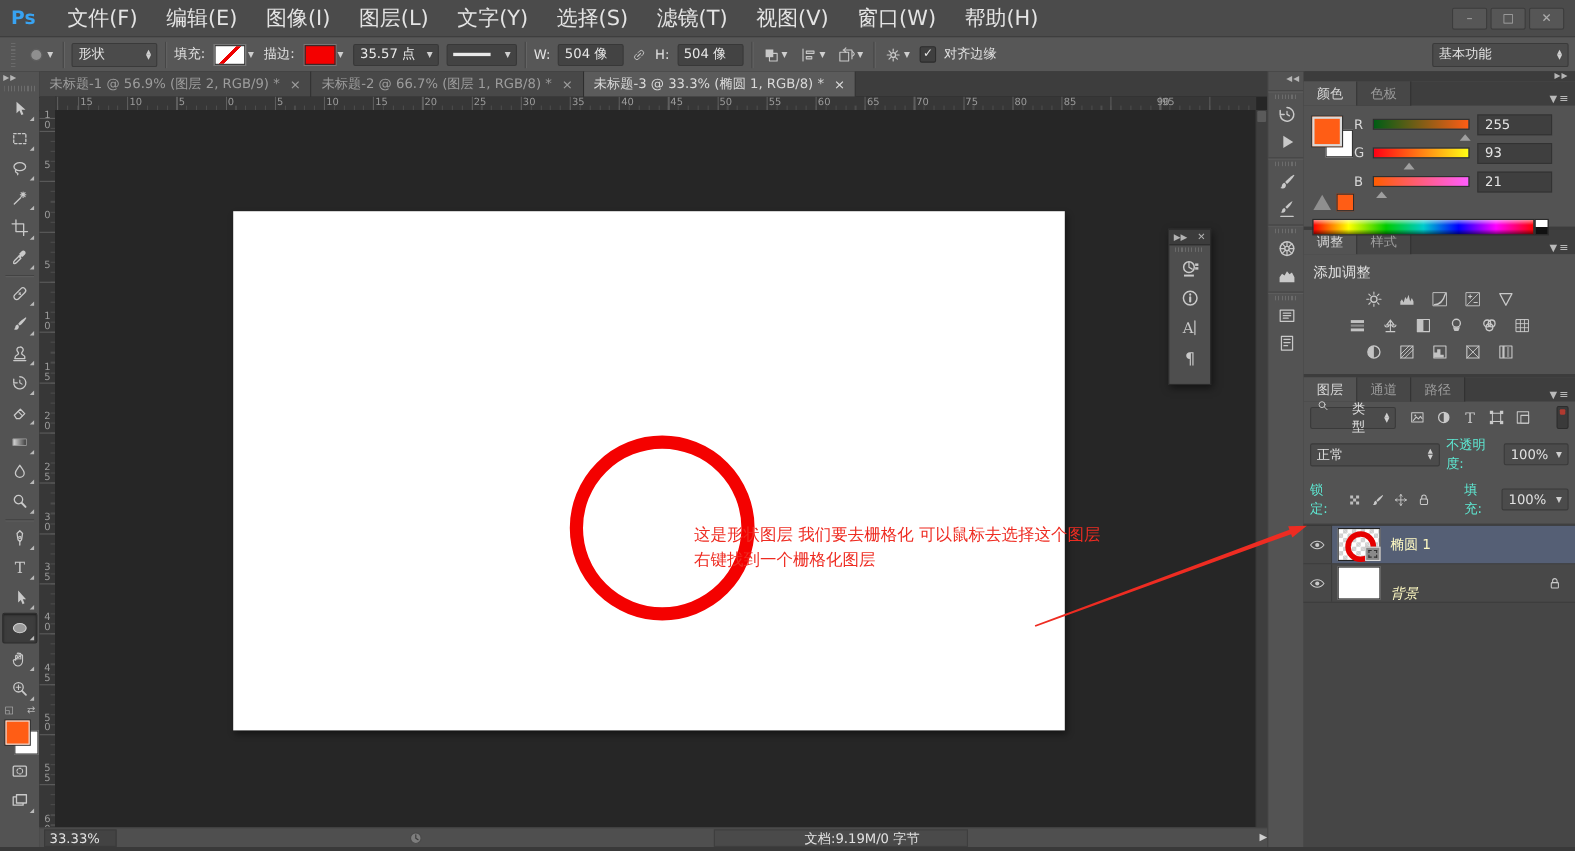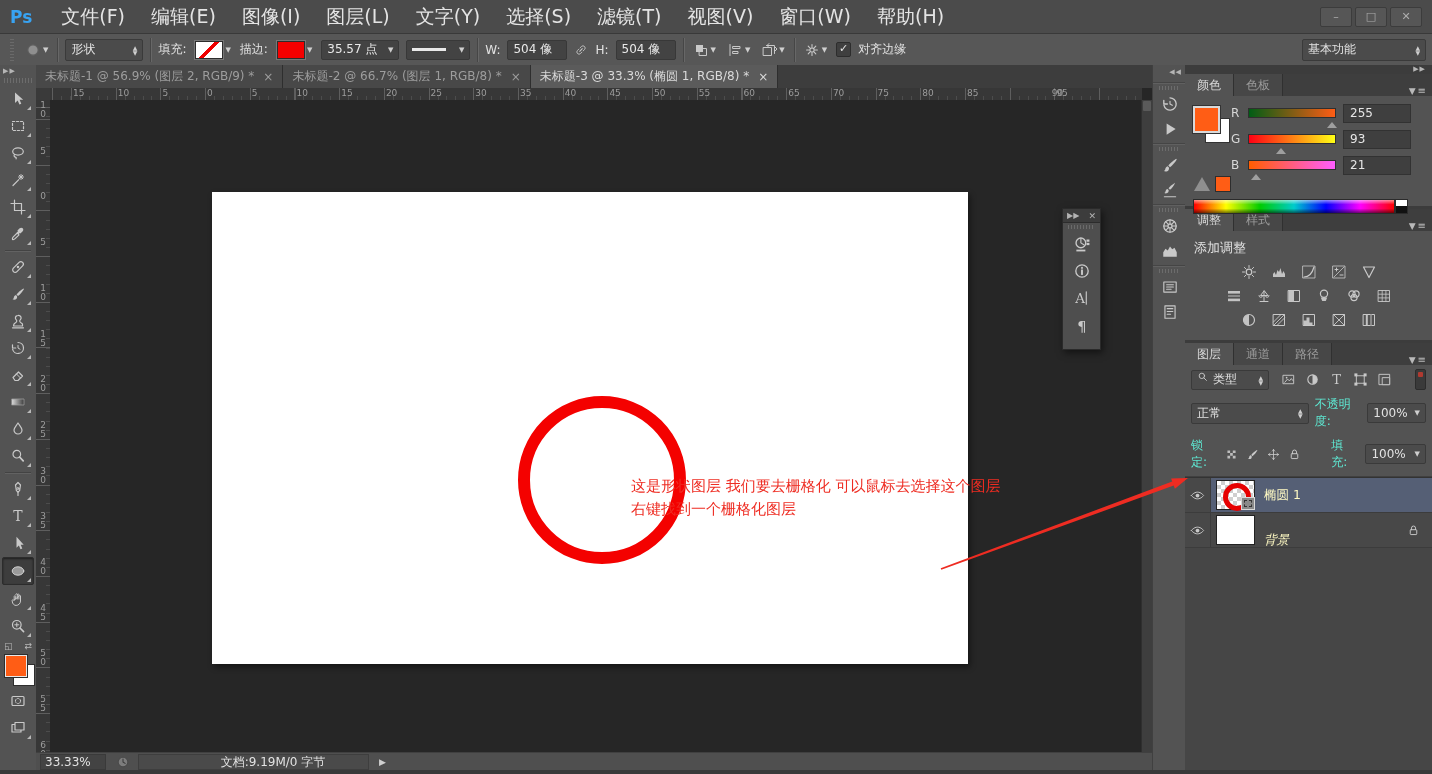--- a/index.html
+++ b/index.html
@@ -150,21 +150,21 @@
   .thumb.checker{background-color:#fff;background-image:linear-gradient(45deg,#cfcfcf 25%,transparent 25%,transparent 75%,#cfcfcf 75%),linear-gradient(45deg,#cfcfcf 25%,transparent 25%,transparent 75%,#cfcfcf 75%);background-size:8px 8px;background-position:0 0,4px 4px;}
   .tcircle{position:absolute;left:6px;top:2px;width:18px;height:18px;border:5px solid #e60000;border-radius:50%;}
   .tbadge{position:absolute;right:-1px;bottom:-1px;width:12px;height:11px;background:#8a8a8a;border:1px solid #d8d8d8;}
   .tbadge i{position:absolute;left:2px;top:2px;right:2px;bottom:2px;border:1px dashed #333;display:block;}
   .lname{font-size:12.5px;color:#fef9c3;}
   .lname.italic{font-style:italic;margin-top:20px;}
   .locksym{margin-left:auto;margin-right:12px;display:flex;align-items:center;}
 
   
   .statusbar{position:absolute;left:36px;top:752px;width:1116px;height:18px;background:#4f4f4f;
-             display:flex;align-items:center;border-top:1px solid #404040;font-size:12px;}
+             display:flex;align-items:center;border-top:1px solid #404040;font-size:12px;justify-content:space-between;}
   .zoombox{width:60px;height:14px;background:#434343;border:1px solid #3a3a3a;margin-left:4px;
            display:flex;align-items:center;padding-left:4px;color:#e2e2e2;}
   .clockic{margin:0 8px 0 10px;}
   .docinfo{width:190px;height:14px;background:#4a4a4a;border:1px solid #3e3e3e;display:flex;align-items:center;justify-content:center;color:#e2e2e2;padding-left:39px;}
   .sb-arrow{margin-left:10px;color:#cfcfcf;font-size:9px;}
   .bottomstrip{position:absolute;left:0;top:770px;width:100%;height:4px;background:#393939;}
 
   svg{display:block;}
 </style>
 </head>
@@ -817,21 +817,21 @@
     <div class="panel" style="margin-bottom:0;">
       <div class="ptabs" id="layers-tabs">
           <span class="ptab active">图层</span>
           <span class="ptab">通道</span>
           <span class="ptab">路径</span>
           <span class="pmenu">▼<span style="font-size:10px;letter-spacing:-1px;">≡</span></span>
         </div>
       <div class="layersbody">
         <div class="lfilter">
           <div class="combo lfcombo">
-            <span style="display:flex;align-items:flex-start;gap:4px;">
+            <span style="display:flex;align-items:flex-start;gap:20px;">
               <span>
                   <svg width="12" height="12" viewBox="0 0 16 16" fill="none" stroke="#c9c9c9" stroke-width="1.2" stroke-linecap="round" stroke-linejoin="round">
                     <circle cx="6.5" cy="6.5" r="3.6"></circle>
                     <path d="m9.2 9.2 3.4 3.4"></path>
                   </svg>
                 </span>
               <span>类型</span>
             </span>
             <span class="spin">▲<br>▼</span>
           </div>

